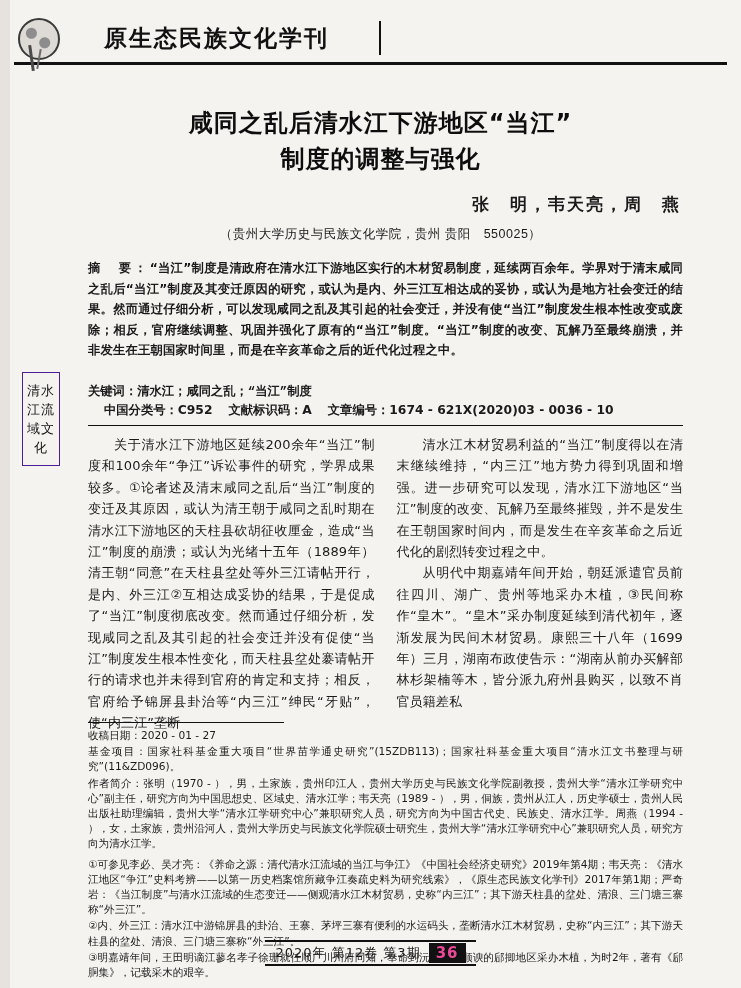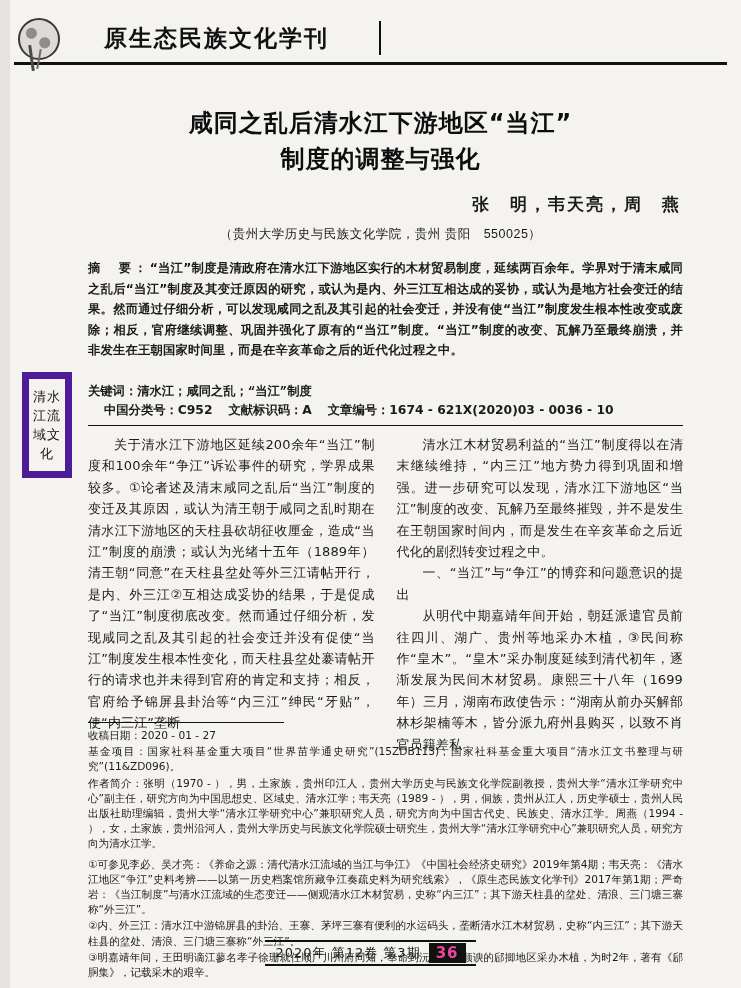--- a/index.html
+++ b/index.html
@@ -62,21 +62,21 @@
     font-size:16.5px;
     letter-spacing:.4px;
     color:#111;
     white-space:nowrap;
   }
   
   .side-label{
     position:absolute;
     left:22px;top:372px;
     width:30px;
-    border:7px solid #4c1d95;
+    border:1px solid #4c1d95;
     padding:8px 3px;
     text-align:center;
     font-family:"DejaVu Sans", sans-serif;
     font-size:13px;
     line-height:19px;
     letter-spacing:1px;
     color:#111;
     background:#f5f3f0;
   }
   
@@ -227,21 +227,20 @@
   </div>
 
   <div class="hr-main"></div>
 
   <div class="cols">
     <div class="col">
       <p>关于清水江下游地区延续200余年“当江”制度和100余年“争江”诉讼事件的研究，学界成果较多。①论者述及清末咸同之乱后“当江”制度的变迁及其原因，或认为清王朝于咸同之乱时期在清水江下游地区的天柱县砍胡征收厘金，造成“当江”制度的崩溃；或认为光绪十五年（1889年）清王朝“同意”在天柱县坌处等外三江请帖开行，是内、外三江②互相达成妥协的结果，于是促成了“当江”制度彻底改变。然而通过仔细分析，发现咸同之乱及其引起的社会变迁并没有促使“当江”制度发生根本性变化，而天柱县坌处褰请帖开行的请求也并未得到官府的肯定和支持；相反，官府给予锦屏县卦治等“内三江”绅民“牙贴”，使“内三江”垄断</p>
     </div>
     <div class="col">
       <p>清水江木材贸易利益的“当江”制度得以在清末继续维持，“内三江”地方势力得到巩固和增强。进一步研究可以发现，清水江下游地区“当江”制度的改变、瓦解乃至最终摧毁，并不是发生在王朝国家时间内，而是发生在辛亥革命之后近代化的剧烈转变过程之中。</p>
-      <p>一、“当江”与“争江”的博弈和问题意识的提出</p>
       <p>从明代中期嘉靖年间开始，朝廷派遣官员前往四川、湖广、贵州等地采办木植，③民间称作“皇木”。“皇木”采办制度延续到清代初年，逐渐发展为民间木材贸易。康熙三十八年（1699年）三月，湖南布政使告示：“湖南从前办买解部林杉架楠等木，皆分派九府州县购买，以致不肖官员籍差私</p>
     </div>
   </div>
 
   <div class="fn-rule"></div>
   <div class="footnotes">
     <p class="fn-block">
       <span>收稿日期：</span><span>2020 - 01 - 27</span>
     </p>
     <p class="fn-block">

